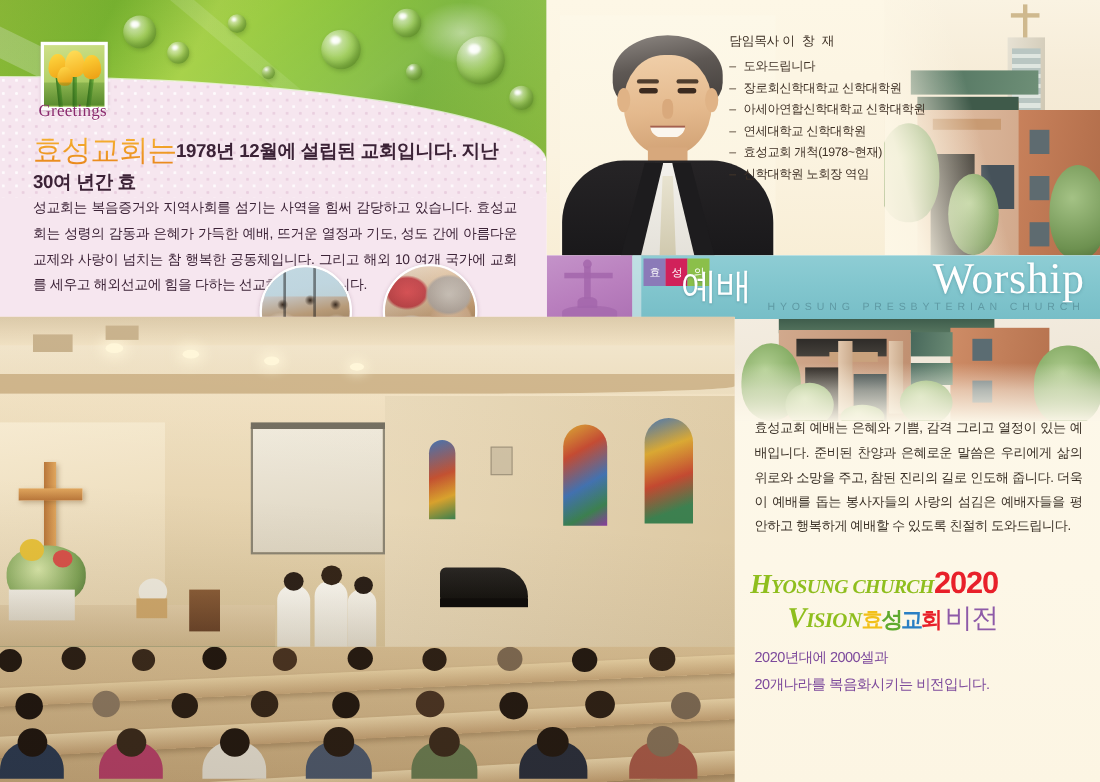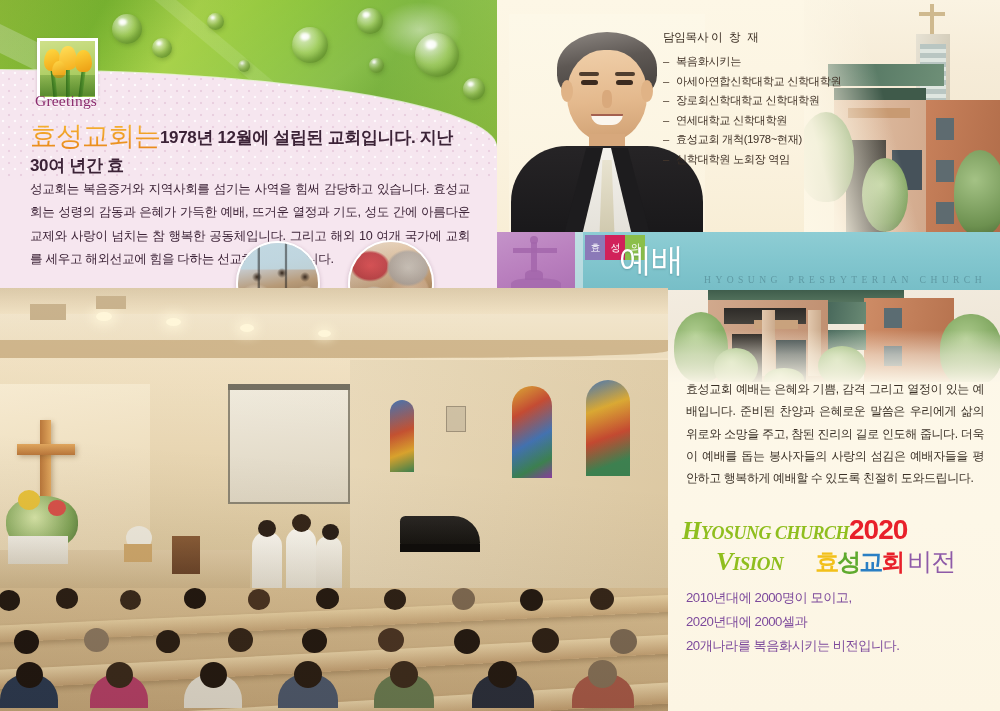--- a/index.html
+++ b/index.html
@@ -130,21 +130,21 @@
   .kor-yebae {
     position:absolute; left:122px; top:11px; font-size:33px; color:#fff; letter-spacing:-1px;
     font-weight:400; text-shadow:0 1px 2px rgba(40,90,100,.35); line-height:1;
   }
   .worship-en {
     position:absolute; right:14px; top:-1px; font-family:"Liberation Serif", serif;
     font-size:40px; color:#fff; letter-spacing:.5px; line-height:1.1;
     text-shadow:0 1px 3px rgba(30,80,90,.28);
   }
   .worship-sub {
-    position:absolute; right:14px; bottom:5px; font-family:Liberation Serif, serif;
+    position:absolute; right:14px; bottom:5px; font-family:Liberation Sans, sans-serif;
     font-size:9.6px; color:#5f9aa4; letter-spacing:4.4px;
   }
 
   
   .sanctuary {
     position:absolute; left:0; top:288px; width:668px; height:423px; overflow:hidden;
     background:#e8d3ad;
   }
 
   
@@ -172,21 +172,21 @@
     font-family:"Liberation Serif", serif; font-style:italic; font-weight:700;
     font-size:25px; color:#8fbe1e; letter-spacing:-.5px;
   }
   .vh-hy .sm { font-size:18px; }
   .vh-2020 { font-size:28px; font-weight:700; color:#e8202a; letter-spacing:-1px; }
   .vh-vis {
     font-family:"Liberation Serif", serif; font-style:italic; font-weight:700;
     font-size:26px; color:#8fbe1e; letter-spacing:-.5px;
   }
   .vh-vis .sm { font-size:19px; }
-  .vh-kor { font-size:24px; font-weight:700; letter-spacing:-2px;margin-left:32px; }
+  .vh-kor { font-size:20px; font-weight:700; letter-spacing:-2px; }
   .vh-kor span { display:inline; }
   .k1 { color:#f2c01a; } .k2 { color:#5faa2e; } .k3 { color:#2a7fc4; } .k4 { color:#e8202a; }
   .vh-bj { font-size:25px; font-weight:500; color:#8e5aa8; letter-spacing:-1px; margin-left:4px; }
   
   .vision-stmt {
     position:absolute; left:18px; top:296px; width:300px;
     font-size:13.2px; line-height:24px; color:#7d4a9c; letter-spacing:-.5px; font-weight:500;
   }
   .vision-stmt div { white-space:nowrap; }
 </style>
@@ -322,23 +322,23 @@
 
       <div style="position:absolute;left:54px;top:134px;width:40px;height:90px;background:#1d1c1e;clip-path:polygon(100% 0,58% 0,0 100%,46% 100%);"></div>
       <div style="position:absolute;left:102px;top:134px;width:40px;height:90px;background:#1d1c1e;clip-path:polygon(0 0,42% 0,100% 100%,54% 100%);"></div>
     </div>
 
     <div class="cred-block">
       <div class="cred-title">
         <span>담임목사</span>
         <span class="nm">이 창 재</span>
       </div>
-      <div class="cred-li">복음화시키는</div>
+      <div class="cred-li">도와드립니다</div>
+      <div class="cred-li">장로회신학대학교 신학대학원</div>
       <div class="cred-li">아세아연합신학대학교 신학대학원</div>
-      <div class="cred-li">장로회신학대학교 신학대학원</div>
       <div class="cred-li">연세대학교 신학대학원</div>
       <div class="cred-li">효성교회 개척(1978~현재)</div>
       <div class="cred-li">신학대학원 노회장 역임</div>
     </div>
   </div>
 
   <div class="worship-banner">
     <div class="wb-statue">
       <div class="statue-fig" style="left:34px;top:10px;width:6px;height:30px;"></div>
       <div class="statue-fig" style="left:16px;top:16px;width:44px;height:5px;"></div>
@@ -353,20 +353,21 @@
         <span>효</span>
       </div>
     <div class="blk" style="left:108px;background:#d1215a;">
         <span>성</span>
       </div>
     <div class="blk" style="left:128px;background:#8bbf4a;">
         <span>의</span>
       </div>
 
     <div class="kor-yebae">예배</div>
+    <div class="worship-en">Worship</div>
     <div class="worship-sub">HYOSUNG PRESBYTERIAN CHURCH</div>
   </div>
 
   <div class="sanctuary">
 
     <div style="position:absolute;left:0;top:0;width:668px;height:90px;background:linear-gradient(180deg,#f3e7cf,#e9d8b6);"></div>
     <div style="position:absolute;left:0;top:52px;width:668px;height:18px;background:#cdb287;border-radius:0 0 40% 0;"></div>
     <div style="position:absolute;left:0;top:0;width:668px;height:26px;background:linear-gradient(180deg,#d9c6a4,#efdfc0);"></div>
 
     <div style="position:absolute;left:96px;top:24px;width:16px;height:9px;border-radius:50%;background:#fff6d8;box-shadow:0 0 12px 5px rgba(255,246,216,.75);"></div>
@@ -497,19 +498,18 @@
     <div class="vision-head">
       <div class="vh-l1">
         <span class="vh-hy"><span>H</span><span class="sm">YOSUNG CHURCH</span></span><span class="vh-2020">2020</span>
       </div>
       <div class="vh-l2">
         <span class="vh-vis"><span>V</span><span class="sm">ISION</span></span><span class="vh-kor"><span class="k1">효</span><span class="k2">성</span><span class="k3">교</span><span class="k4">회</span></span><span class="vh-bj">비전</span>
       </div>
     </div>
 
     <div class="vision-stmt">
-      <div>2010년대에 2000명이 모이고,</div>
       <div>2020년대에 2000셀과</div>
       <div>20개나라를 복음화시키는 비전입니다.</div>
     </div>
   </div>
 
 </div>
 
 </body></html>

